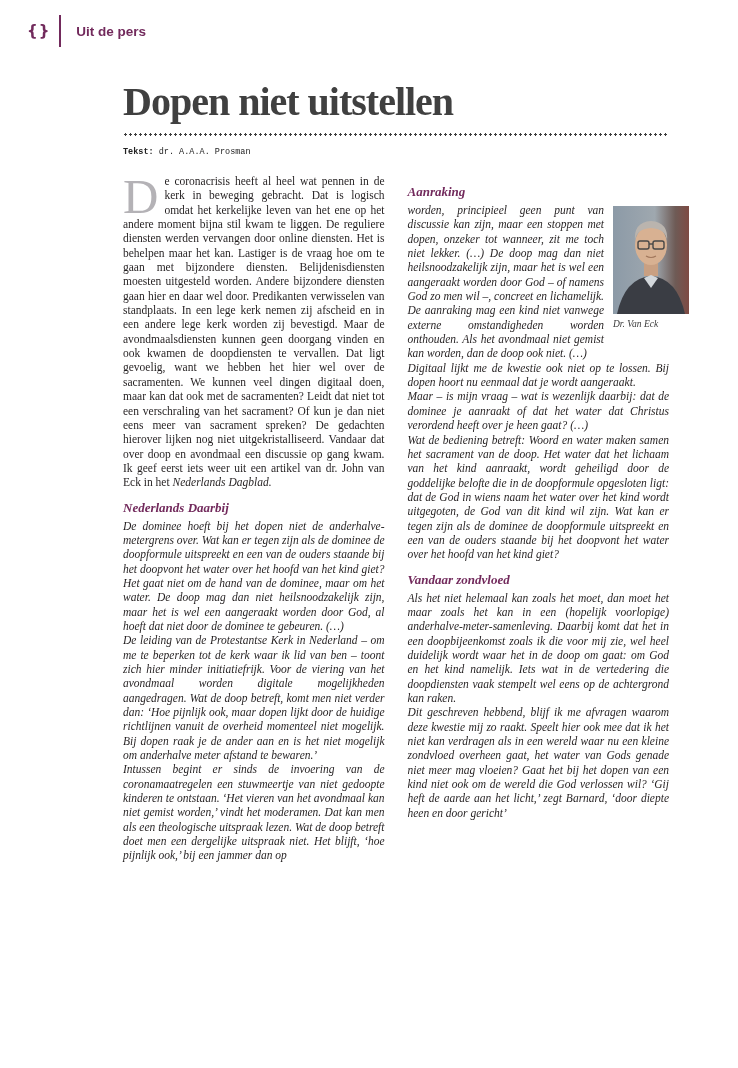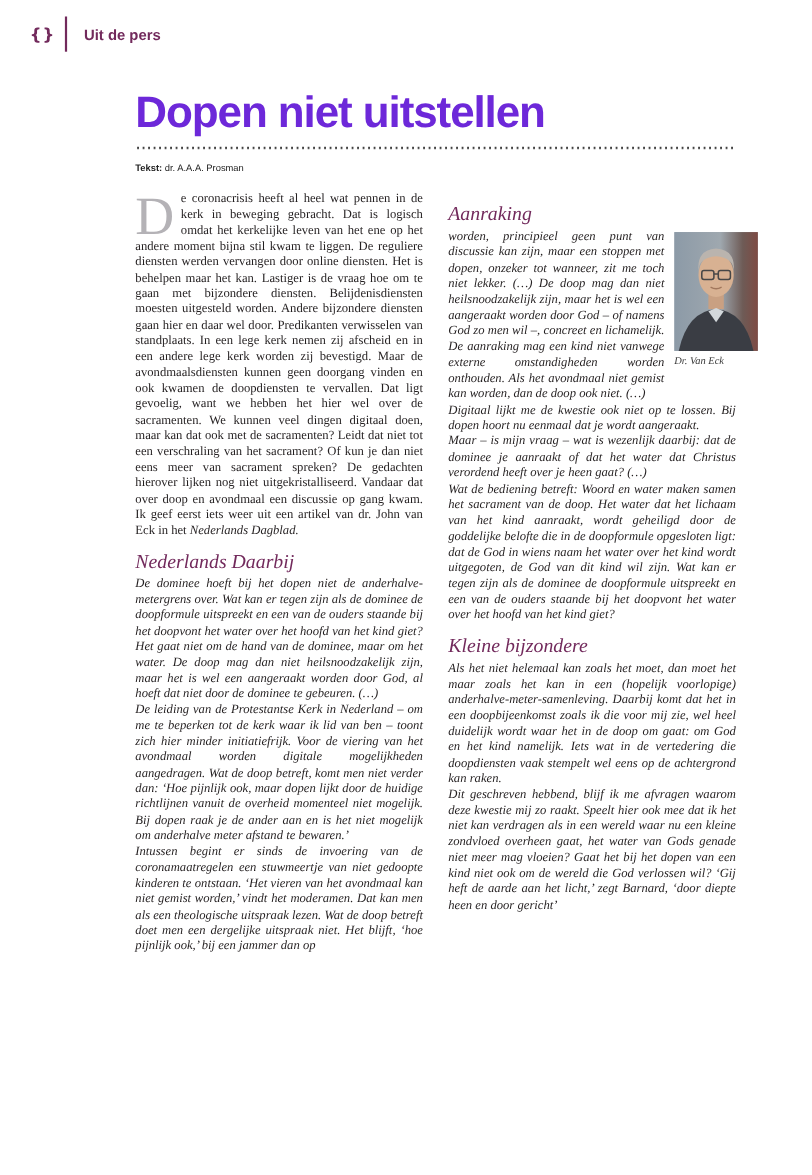--- a/index.html
+++ b/index.html
@@ -19,47 +19,47 @@
 
   
   .kicker{position:absolute;top:14px;left:27px;height:34px;display:flex;align-items:center;}
   .brace{color:var(--accent);font-family:"DejaVu Sans",sans-serif;font-weight:bold;font-size:15px;letter-spacing:1px;}
   .kicker-rule{display:block;width:2px;height:32px;background:var(--accent);margin:0 15px 0 9px;}
   .kicker-label{color:var(--accent);font-family:"Liberation Sans",sans-serif;font-weight:bold;font-size:13.5px;text-align:right;}
 
   
   .content{position:absolute;left:123px;top:80px;width:546px;}
   .headline{
-    font-family:Liberation Sans, sans-serif;font-weight:700;
-    font-size:40px;line-height:44px;letter-spacing:-1px;color:#6d28d9;
+    font-family:Liberation Serif, serif;font-weight:700;
+    font-size:40px;line-height:44px;letter-spacing:-1px;color:#404040;
   }
   .dotted-rule{
     margin-top:9px;height:3px;
     background-image:radial-gradient(circle,#3c3c3c 1px,transparent 1.3px);
     background-size:5px 3px;background-repeat:repeat-x;background-position:0 50%;
   }
-  .byline{margin-top:11px;font-family:Liberation Sans, sans-serif;font-size:8.5px;color:#222;}
+  .byline{margin-top:11px;font-family:Liberation Mono, monospace;font-size:8.5px;color:#222;}
   .byline-label{font-weight:bold;}
 
   
   .columns{display:flex;gap:23px;margin-top:17px;}
   .col{flex:1;min-width:0;}
   .body-p{
     font-size:11.5px;line-height:14.35px;text-align:justify;
     hyphens:auto;-webkit-hyphens:auto;
   }
   .it{font-style:italic;}
   .dropcap{
     float:left;font-size:49px;line-height:39px;
     padding:3px 6px 0 0;color:var(--dropcap);
     font-family:"Liberation Serif",serif;
   }
   .subhead{
-    font-family:"Liberation Serif",serif;font-style:italic;font-weight:normal;
-    font-size:18px;color:var(--accent);
+    font-family:"Liberation Serif",serif;font-style:italic;font-weight:bold;
+    font-size:13px;color:var(--accent);
     margin:10px 0 3px 0;
   }
 
   
   .photo-fig{float:right;width:56px;margin:3px 0 4px 9px;}
   .photo{width:76px;height:108px;display:block;background:#9aa5ae;}
   .photo svg{display:block;}
   .caption{font-size:9.5px;font-style:italic;color:#3a3a3a;margin-top:3px;}
 
   
@@ -130,21 +130,21 @@
               </svg>
             </span>
             <figcaption class="caption">Dr. Van Eck</figcaption>
           </figure><span>worden, principieel geen punt van discussie kan zijn, maar een stoppen met dopen, onzeker tot wanneer, zit me toch niet lekker. (…) De doop mag dan niet heilsnoodzakelijk zijn, maar het is wel een aangeraakt worden door God – of namens God zo men wil –, concreet en lichamelijk. De aanraking mag een kind niet vanwege externe omstandigheden worden onthouden. Als het avondmaal niet gemist kan worden, dan de doop ook niet. (…)</span>
         </div>
 
         <p class="body-p it">Digitaal lijkt me de kwestie ook niet op te lossen. Bij dopen hoort nu eenmaal dat je wordt aangeraakt.</p>
         <p class="body-p it">Maar – is mijn vraag – wat is wezenlijk daarbij: dat de dominee je aanraakt of dat het water dat Christus verordend heeft over je heen gaat? (…)</p>
         <p class="body-p it">Wat de bediening betreft: Woord en water maken samen het sacrament van de doop. Het water dat het lichaam van het kind aanraakt, wordt geheiligd door de goddelijke belofte die in de doopformule opgesloten ligt: dat de God in wiens naam het water over het kind wordt uitgegoten, de God van dit kind wil zijn. Wat kan er tegen zijn als de dominee de doopformule uitspreekt en een van de ouders staande bij het doopvont het water over het hoofd van het kind giet?</p>
 
-        <h3 class="subhead">Kleine bijzondere</h3>
+        <h3 class="subhead">Vandaar zondvloed</h3>
         <p class="body-p it">Als het niet helemaal kan zoals het moet, dan moet het maar zoals het kan in een (hopelijk voorlopige) anderhalve-meter-samenleving. Daarbij komt dat het in een doopbijeenkomst zoals ik die voor mij zie, wel heel duidelijk wordt waar het in de doop om gaat: om God en het kind namelijk. Iets wat in de vertedering die doopdiensten vaak stempelt wel eens op de achtergrond kan raken.</p>
         <p class="body-p it">Dit geschreven hebbend, blijf ik me afvragen waarom deze kwestie mij zo raakt. Speelt hier ook mee dat ik het niet kan verdragen als in een wereld waar nu een kleine zondvloed overheen gaat, het water van Gods genade niet meer mag vloeien? Gaat het bij het dopen van een kind niet ook om de wereld die God verlossen wil? ‘Gij heft de aarde aan het licht,’ zegt Barnard, ‘door diepte heen en door gericht’</p>
       </div>
 
     </div>
   </main>
 
   <footer class="footer">
     <span class="pageno">18</span>
     <span class="mag">

